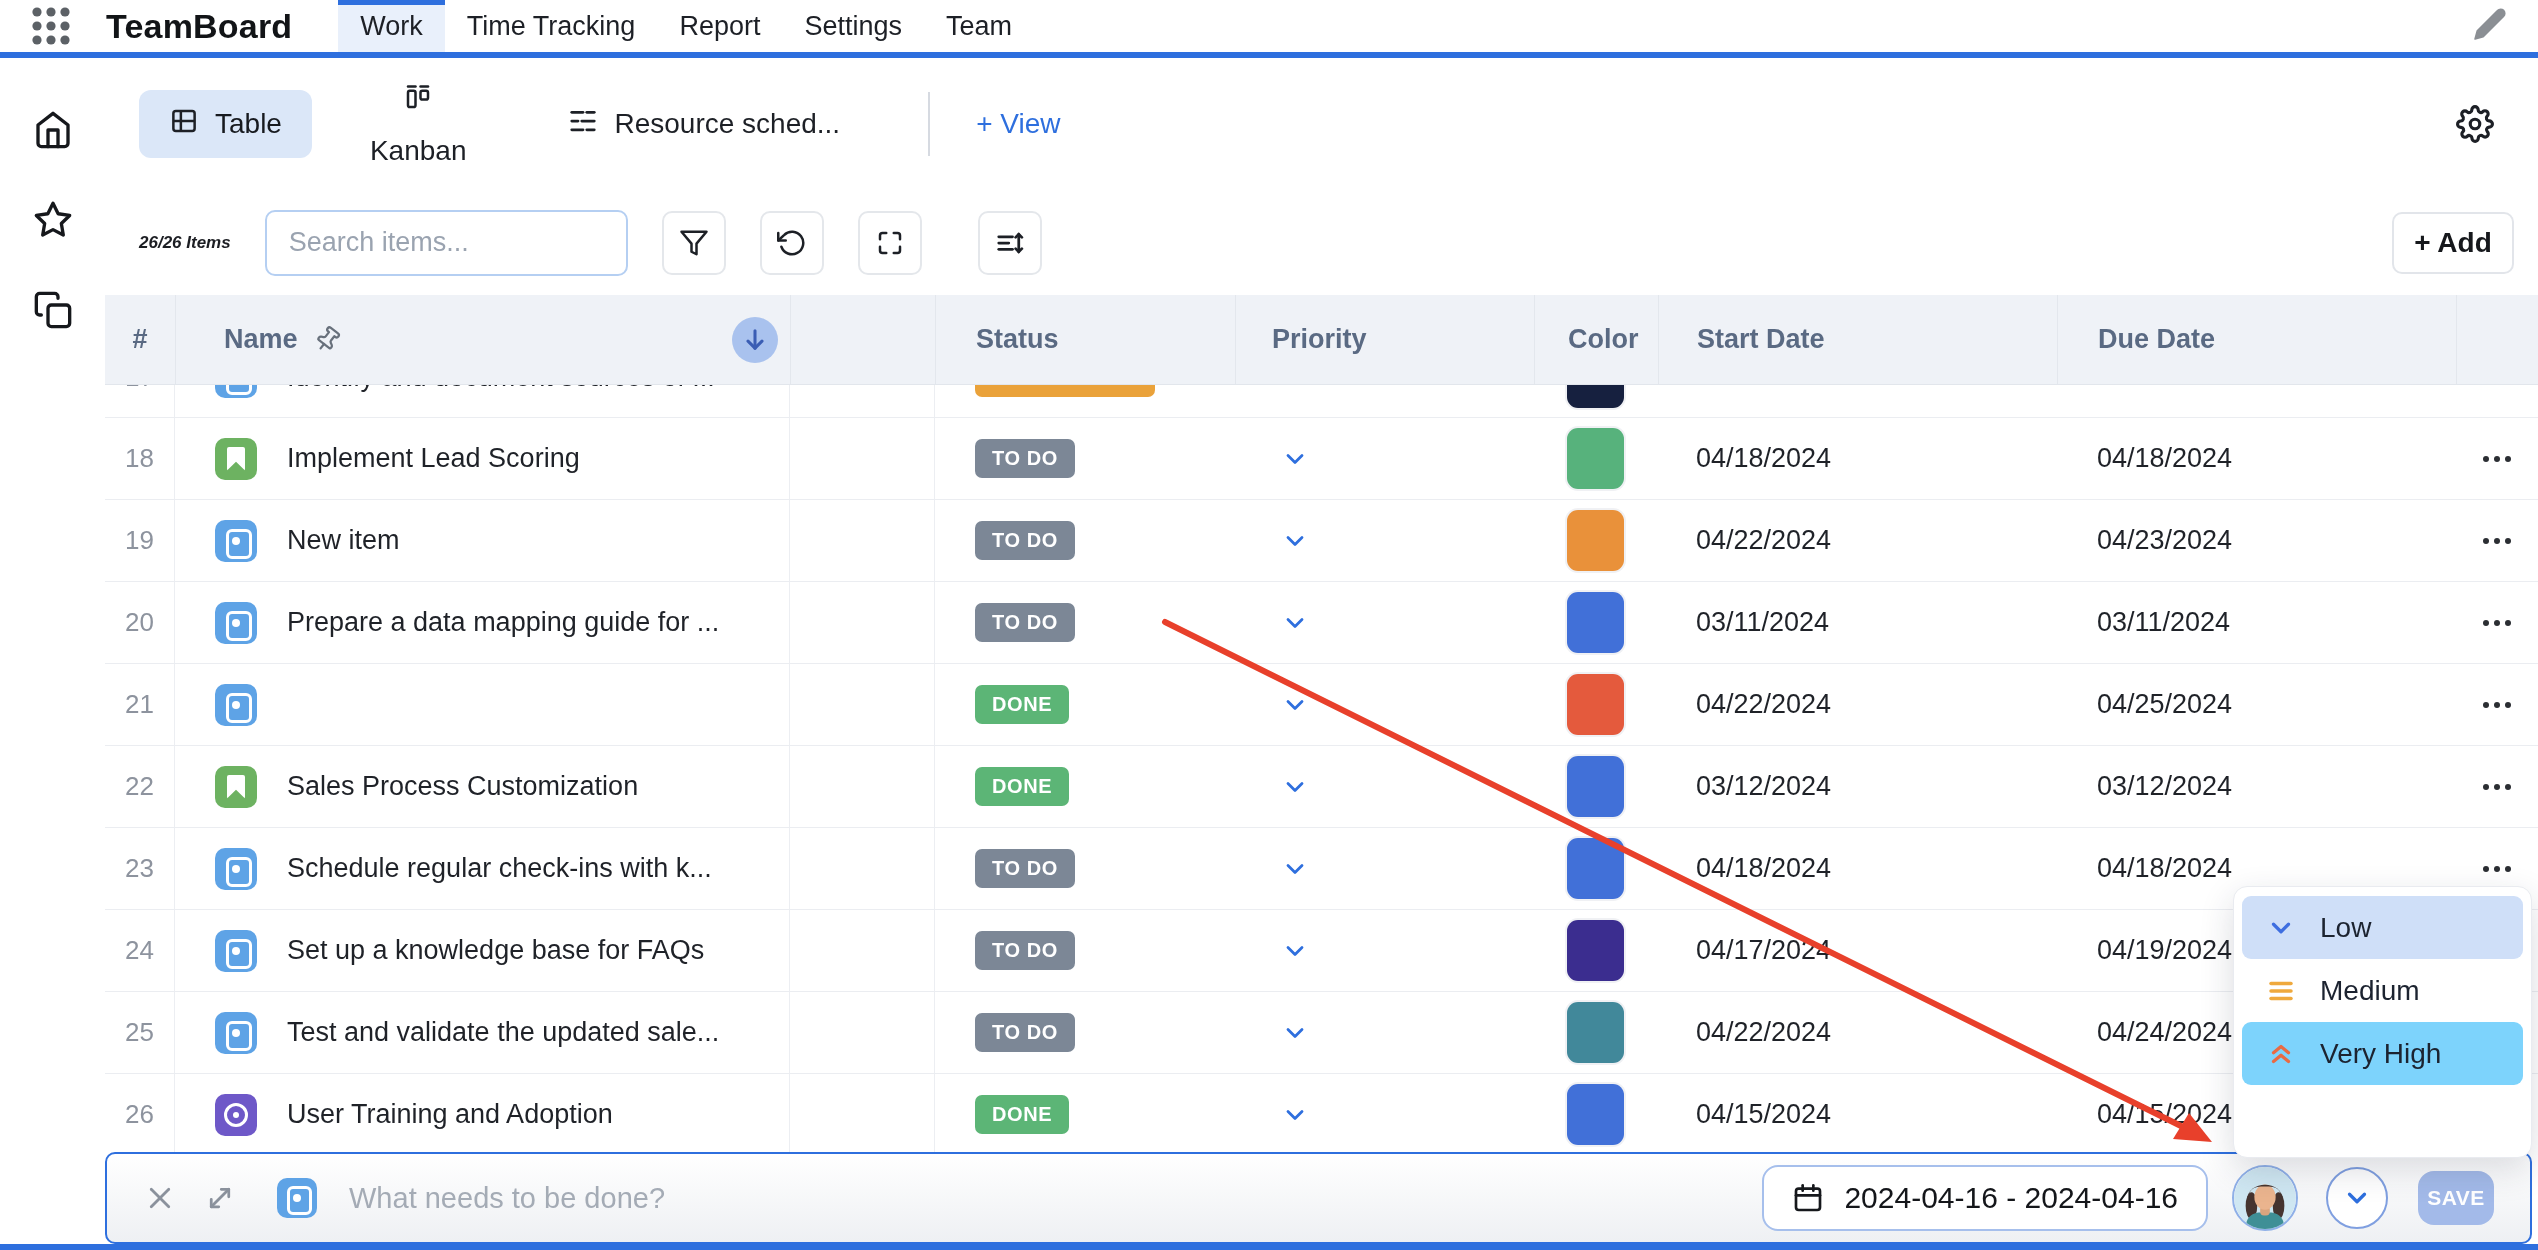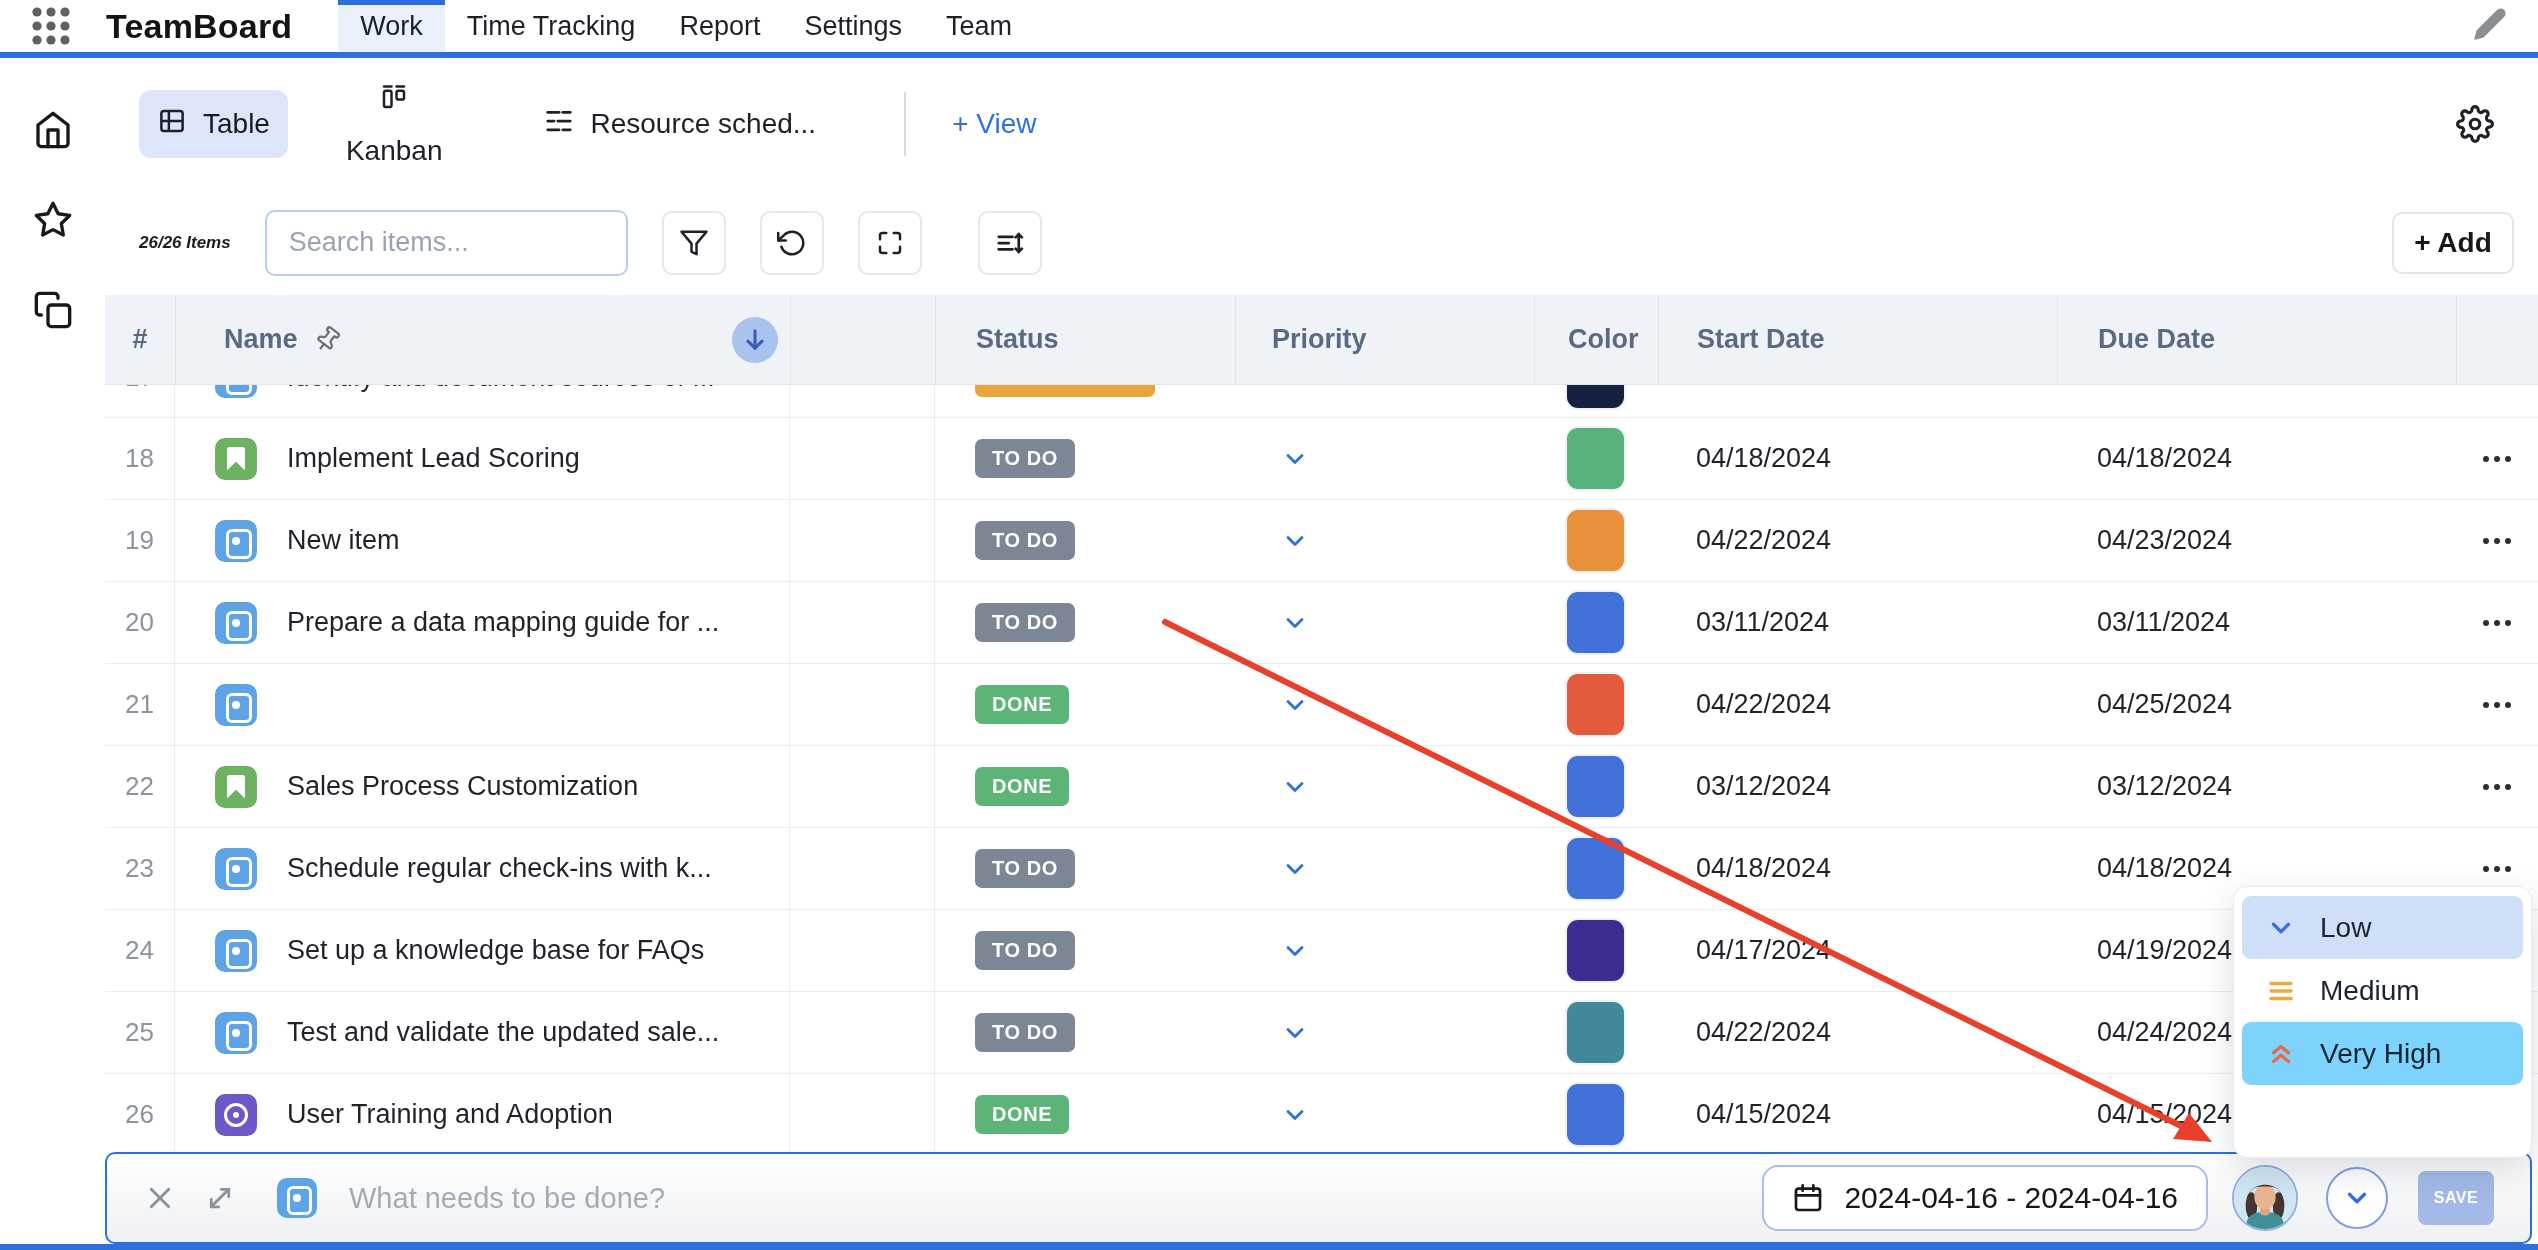--- a/index.html
+++ b/index.html
@@ -15,21 +15,21 @@
   .navtab { height:52px; display:flex; align-items:center; padding:0 22px; font-size:27px; color:#1d2026; cursor:pointer; }
   .navtab.active { background:#e9f0fb; box-shadow:inset 0 5px 0 #2e6fde; font-weight:500; }
   .pencil { margin-left:auto; margin-right:30px; }
   .topnav-divider { position:absolute; left:0; top:52px; width:2538px; height:6px; background:#2e6fde; z-index:21; }
 
   
   .leftbar { position:absolute; left:0; top:58px; width:105px; height:1192px; background:#fff; display:flex; flex-direction:column; align-items:center; padding-top:52px; gap:46px; }
 
   
   .viewsrow { position:absolute; left:105px; top:58px; width:2433px; height:132px; background:#fff; display:flex; align-items:center; }
-  .view-pill { margin-left:34px; height:68px; padding:0 18px; border-radius:12px; background:#dbe7f8; display:flex; align-items:center; gap:16px; font-size:28px; font-weight:500; color:#171a1f; }
+  .view-pill { margin-left:34px; height:68px; padding:0 30px; border-radius:12px; background:#dbe7f8; display:flex; align-items:center; gap:16px; font-size:28px; font-weight:500; color:#171a1f; }
   .view-item { display:flex; align-items:center; gap:16px; font-size:28px; color:#1d2026; cursor:pointer; }
   .view-item.kanban { margin-left:58px;flex-direction:column; }
   .view-item.resource { margin-left:102px; }
   .views-divider { width:2px; height:64px; background:#d6dae1; margin-left:88px; }
   .add-view { margin-left:46px; font-size:28px; color:#2e6fde; font-weight:500; cursor:pointer; }
   .gear-btn { margin-left:auto; margin-right:44px; cursor:pointer; display:flex; }
 
   
   .toolbar { position:absolute; left:105px; top:190px; width:2433px; height:105px; background:#fff; display:flex; align-items:center; }
   .items-count { margin-left:34px; font-size:17px; font-style:italic; font-weight:700; color:#1c1e23;text-align:center; }
@@ -92,21 +92,21 @@
   .composer .x-icon { margin-left:38px; display:flex; cursor:pointer; }
   .composer .expand-icon { margin-left:30px; display:flex; cursor:pointer; }
   .composer .type-icon { margin-left:42px; width:40px; height:40px; }
   .composer .type-icon.task::before { left:10px; top:8px; width:19px; height:23px; }
   .composer .type-icon.task::after { left:16px; top:16px; }
   .composer input { margin-left:32px; flex:1; border:none; outline:none; background:transparent; font-size:29px; color:#2a2d33; font-family:"Liberation Sans",sans-serif; }
   .composer input::placeholder { color:#a4abb5; }
   .date-pill { height:66px; border:2px solid #a6bfec; border-radius:16px; display:flex; align-items:center; gap:20px; padding:0 28px; font-size:30px; font-weight:500; color:#14161a; background:#fff; cursor:pointer; }
   .avatar { margin-left:24px; width:66px; height:66px; border-radius:50%; border:2px solid #8fb0e8; overflow:hidden; flex:none; cursor:pointer; }
   .chev-btn { margin-left:28px; width:62px; height:62px; border-radius:50%; border:2px solid #7f9fe0; background:#fff; display:flex; align-items:center; justify-content:center; cursor:pointer; }
-  .save-btn { margin-left:30px; margin-right:36px; width:76px; height:54px; border:none; border-radius:8px; background:#a3bae9; color:#fff; font-size:16px; font-weight:700; letter-spacing:.5px; cursor:pointer; font-family:"Liberation Sans",sans-serif; }
+  .save-btn { margin-left:30px; margin-right:36px; width:76px; height:54px; border:none; border-radius:16px; background:#a3bae9; color:#fff; font-size:21px; font-weight:700; letter-spacing:.5px; cursor:pointer; font-family:"Liberation Sans",sans-serif; }
   .bottom-line { position:absolute; left:0; top:1244px; width:2538px; height:6px; background:#2e6fde; z-index:45; }
 
   .annotation-svg { position:absolute; left:0; top:0; z-index:50; pointer-events:none; }
 </style>
 </head>
 <body>
 
 <div class="screen">
 
   <div class="topnav">

